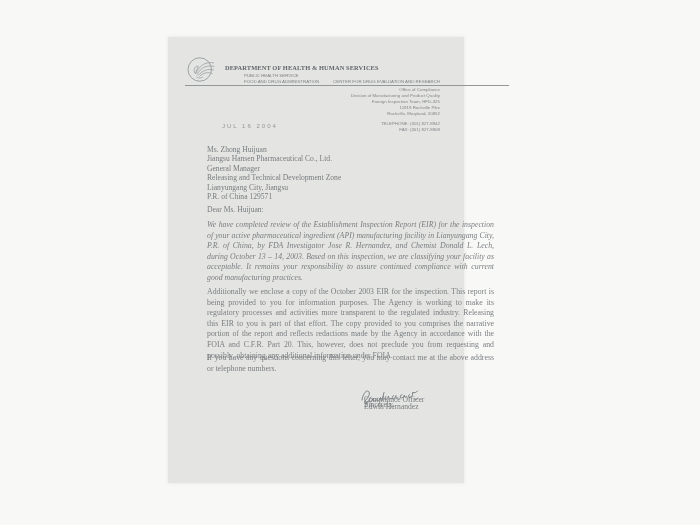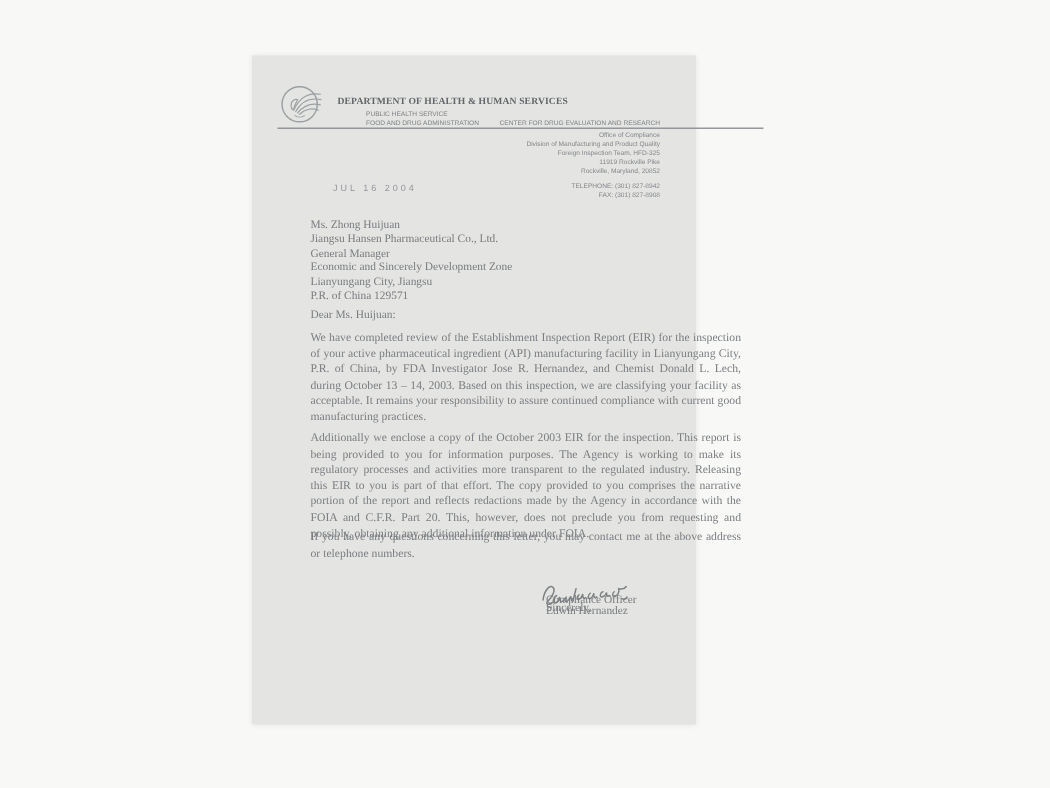--- a/index.html
+++ b/index.html
@@ -101,21 +101,21 @@
     font-size: 7.6px;
     color: #787c7f;
   }
   .para {
     left: 39px; width: 287px;
     font-size: 7.8px;
     line-height: 10.6px;
     text-align: justify;
     color: #7a7e81;
   }
-  .p1 { top: 183px; }
+  .p1 { top: 183px; font-style: italic; }
   .p2 { top: 250px; }
   .p3 { top: 316px; font-family: Liberation Serif, serif; }
   .sincerely { left: 196px; top: 339px; font-size: 7.6px; color: #787c7f; margin-top: 24px; }
   .signature-svg { left: 188px; top: 347px; width: 96px; height: 28px; }
   .sig-name { left: 196px; top: 365px; font-size: 7.6px; color: #787c7f; white-space: nowrap; }
   .sig-title { left: 196px; top: 358px; font-size: 7.6px; color: #787c7f; white-space: nowrap; text-align: right; }
 </style>
 </head>
 <body>
 
@@ -150,21 +150,21 @@
       <div style="position:static">TELEPHONE: (301) 827-8942</div>
       <div style="position:static">FAX: (301) 827-8908</div>
     </div>
 
     <div class="date-stamp">JUL 16 2004</div>
 
     <div class="recipient">
       <div style="position:static">Ms. Zhong Huijuan</div>
       <div style="position:static">Jiangsu Hansen Pharmaceutical Co., Ltd.</div>
       <div style="position:static">General Manager</div>
-      <div style="position:static">Economic and Sincerely Development Zone</div>
+      <div style="position:static">Releasing and Technical Development Zone</div>
       <div style="position:static">Lianyungang City, Jiangsu</div>
       <div style="position:static">P.R. of China 129571</div>
     </div>
 
     <div class="salutation">Dear Ms. Huijuan:</div>
 
     <div class="para p1">We have completed review of the Establishment Inspection Report (EIR) for the inspection of your active pharmaceutical ingredient (API) manufacturing facility in Lianyungang City, P.R. of China, by FDA Investigator Jose R. Hernandez, and Chemist Donald L. Lech, during October 13 – 14, 2003.  Based on this inspection, we are classifying your facility as acceptable.  It remains your responsibility to assure continued compliance with current good manufacturing practices.</div>
     <div class="para p2">Additionally we enclose a copy of the October 2003 EIR for the inspection. This report is being provided to you for information purposes.  The Agency is working to make its regulatory processes and activities more transparent to the regulated industry.  Releasing this EIR to you is part of that effort.  The copy provided to you comprises the narrative portion of the report and reflects redactions made by the Agency in accordance with the FOIA and C.F.R. Part 20.  This, however, does not preclude you from requesting and possibly, obtaining any additional information under FOIA.</div>
     <div class="para p3">If you have any questions concerning this letter, you may contact me at the above address or telephone numbers.</div>
 

